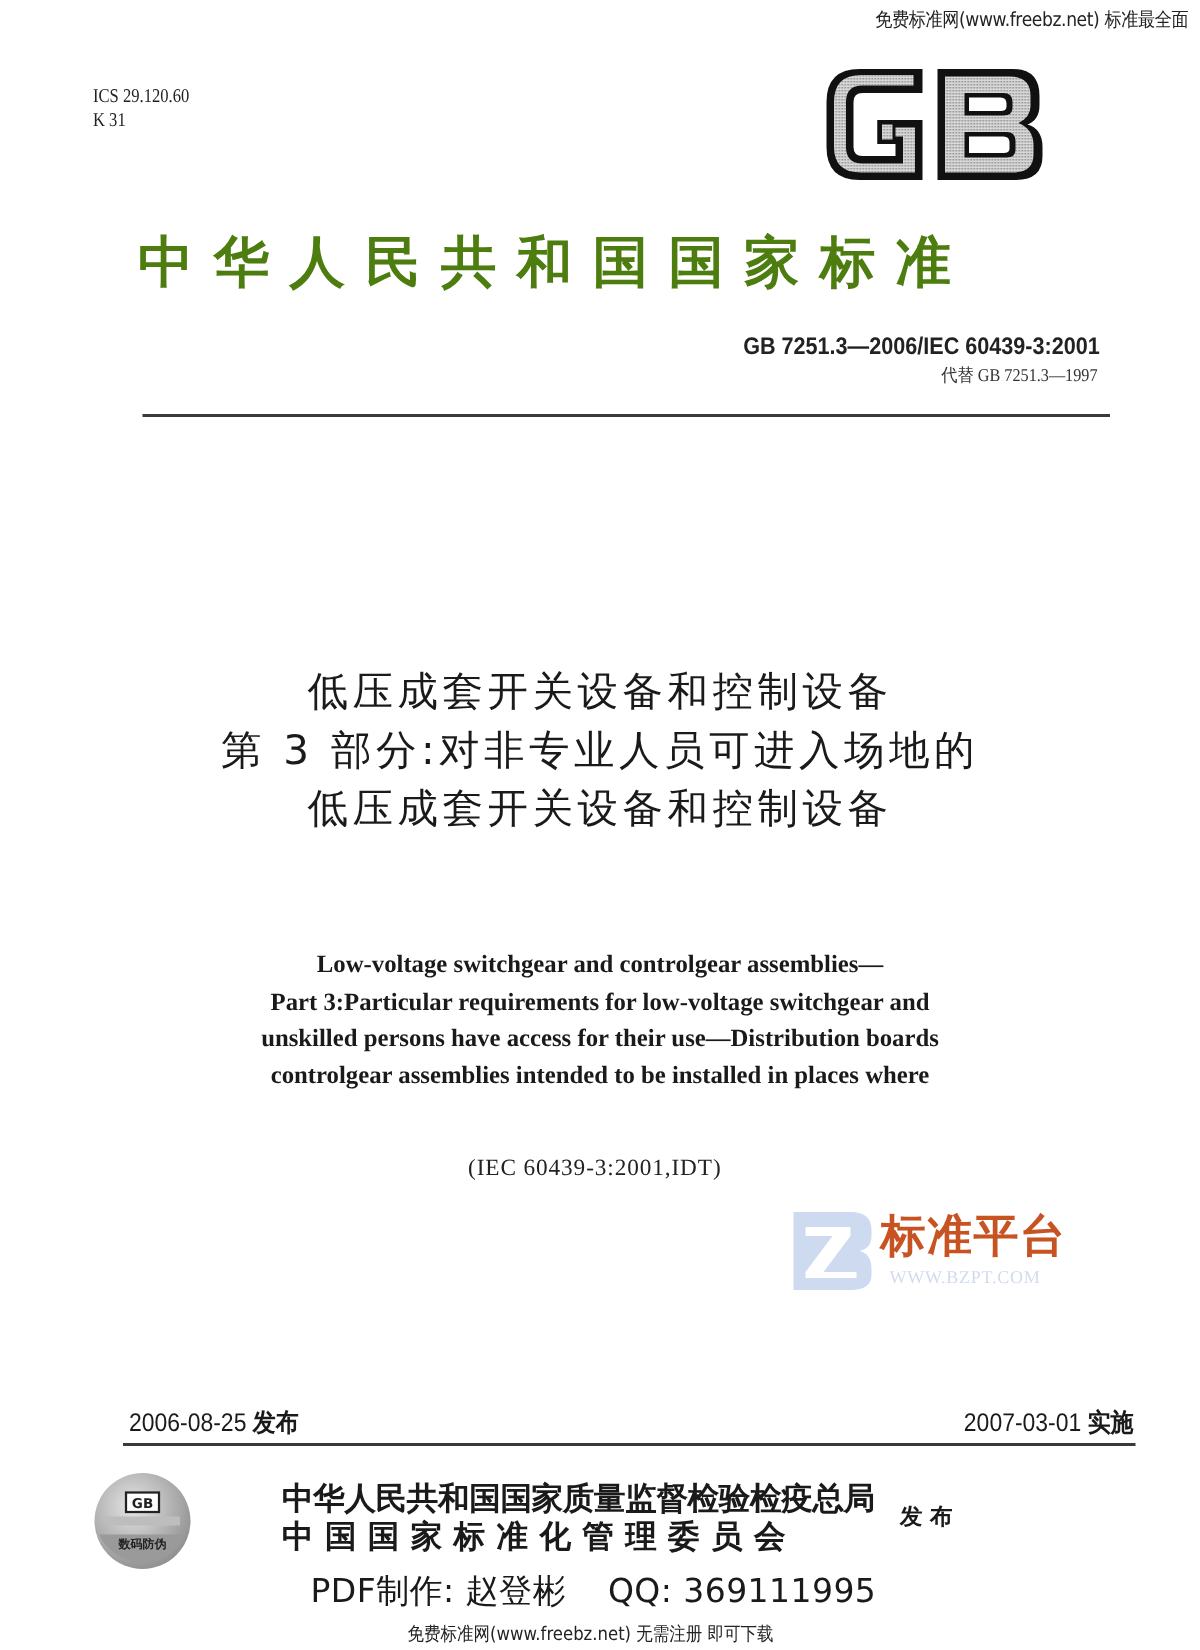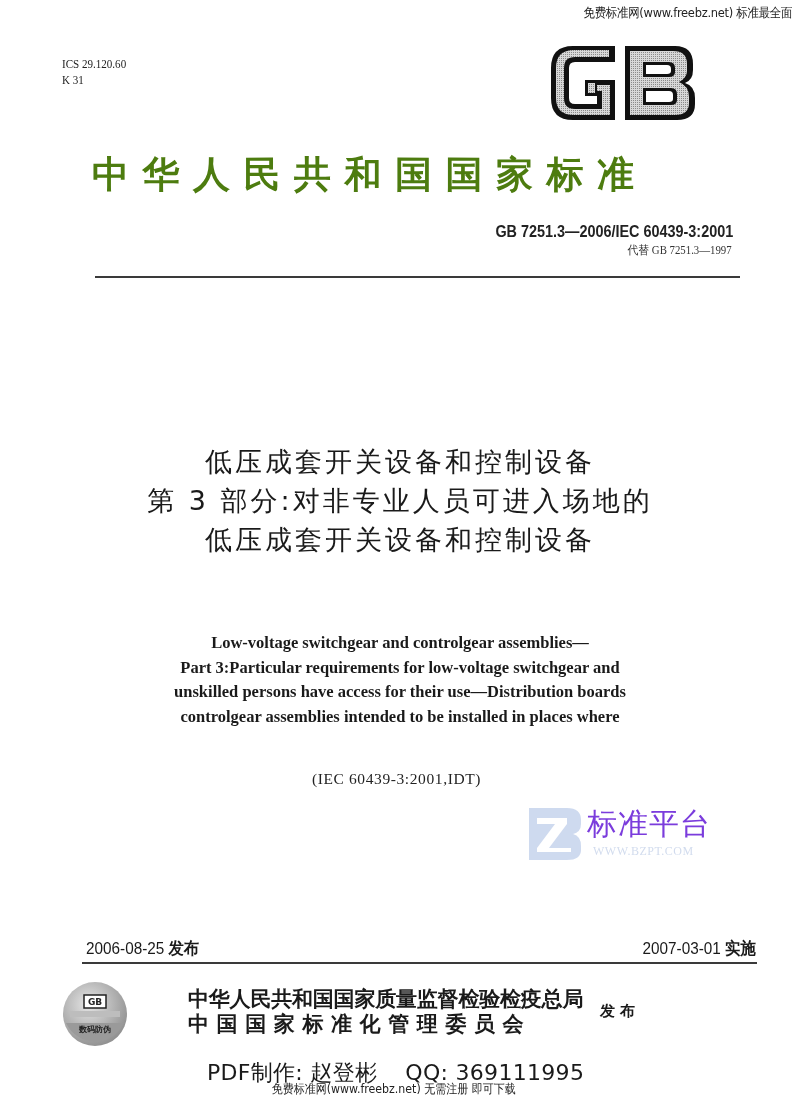--- a/index.html
+++ b/index.html
@@ -30,42 +30,42 @@
 
   .en-title { left:0; top:631px; width:800px; text-align:center; font-family:"Liberation Serif", serif;
               font-weight:bold; font-size:16.5px; line-height:24.5px; color:#1a1a1a; }
   .en-title .line { display:block; white-space:nowrap; }
 
   .idt-note { left:312px; top:770px; font-family:"Liberation Serif", serif; font-size:15.5px; color:#222;
               letter-spacing:0.6px; white-space:nowrap;text-align:right; }
 
   .bzpt-mark { left:527px; top:806px; width:200px; height:56px; opacity:0.9; }
   .bzpt-mark .cn { position:absolute; left:60px; top:-2px; font-family:"DejaVu Serif", serif; font-size:30px;
-                   color:#6d28d9; letter-spacing:1px; white-space:nowrap; font-weight:normal; }
+                   color:#c2410c; letter-spacing:1px; white-space:nowrap; font-weight:bold; }
   .bzpt-mark .en { position:absolute; left:66px; top:38px; font-family:"Liberation Serif", serif; font-size:12px;
                    color:#cdd8ec; letter-spacing:0.5px; white-space:nowrap; }
 
   .date-issue { left:86px; top:937px; font-size:17px; color:#1a1a1a; font-family:"Liberation Sans", sans-serif;
                 transform:scaleX(0.9); transform-origin:left top; white-space:nowrap; }
   .date-issue .cn { font-family:"DejaVu Sans", sans-serif; font-weight:bold; }
   .date-impl { right:44px; top:937px; font-size:17px; color:#1a1a1a; font-family:"Liberation Sans", sans-serif;
                transform:scaleX(0.9); transform-origin:right top; white-space:nowrap; }
   .date-impl .cn { font-family:"DejaVu Sans", sans-serif; font-weight:bold; }
   .rule-bottom { left:82px; top:962px; width:675px; height:2px; background:#3a3a3a; }
 
   .seal { left:62px; top:981px; width:66px; height:66px; }
 
   .issuer { left:188px; top:986px; font-family:"DejaVu Serif", serif; font-weight:bold; color:#1a1a1a; }
   .issuer .org1 { display:block; font-size:21px; line-height:25px; white-space:nowrap; letter-spacing:-0.2px; }
   .issuer .org2 { display:block; font-size:21px; line-height:25px; white-space:nowrap; letter-spacing:7.6px; }
   .issue-label { left:600px; top:1002px; font-family:"DejaVu Serif", serif; font-weight:bold; font-size:15px;
                  letter-spacing:5px; color:#1a1a1a; white-space:nowrap; }
 
   .pdf-credit { left:207px; top:1046px; font-family:"DejaVu Sans", sans-serif; font-size:22px; color:#1a1a1a;
-                white-space:nowrap; letter-spacing:0.3px;margin-top:12px; }
+                white-space:nowrap; letter-spacing:0.3px; }
   .pdf-credit .gap { display:inline-block; width:28px; }
 
   .footer { left:0; top:1081px; width:788px; text-align:center; font-size:12.5px; color:#222;
             font-family:"DejaVu Sans", sans-serif; }
   .footer span { display:inline-block; transform:scaleX(0.88); }
 </style>
 </head>
 <body>
 
 <div class="abs top-watermark">免费标准网(www.freebz.net) 标准最全面</div>

